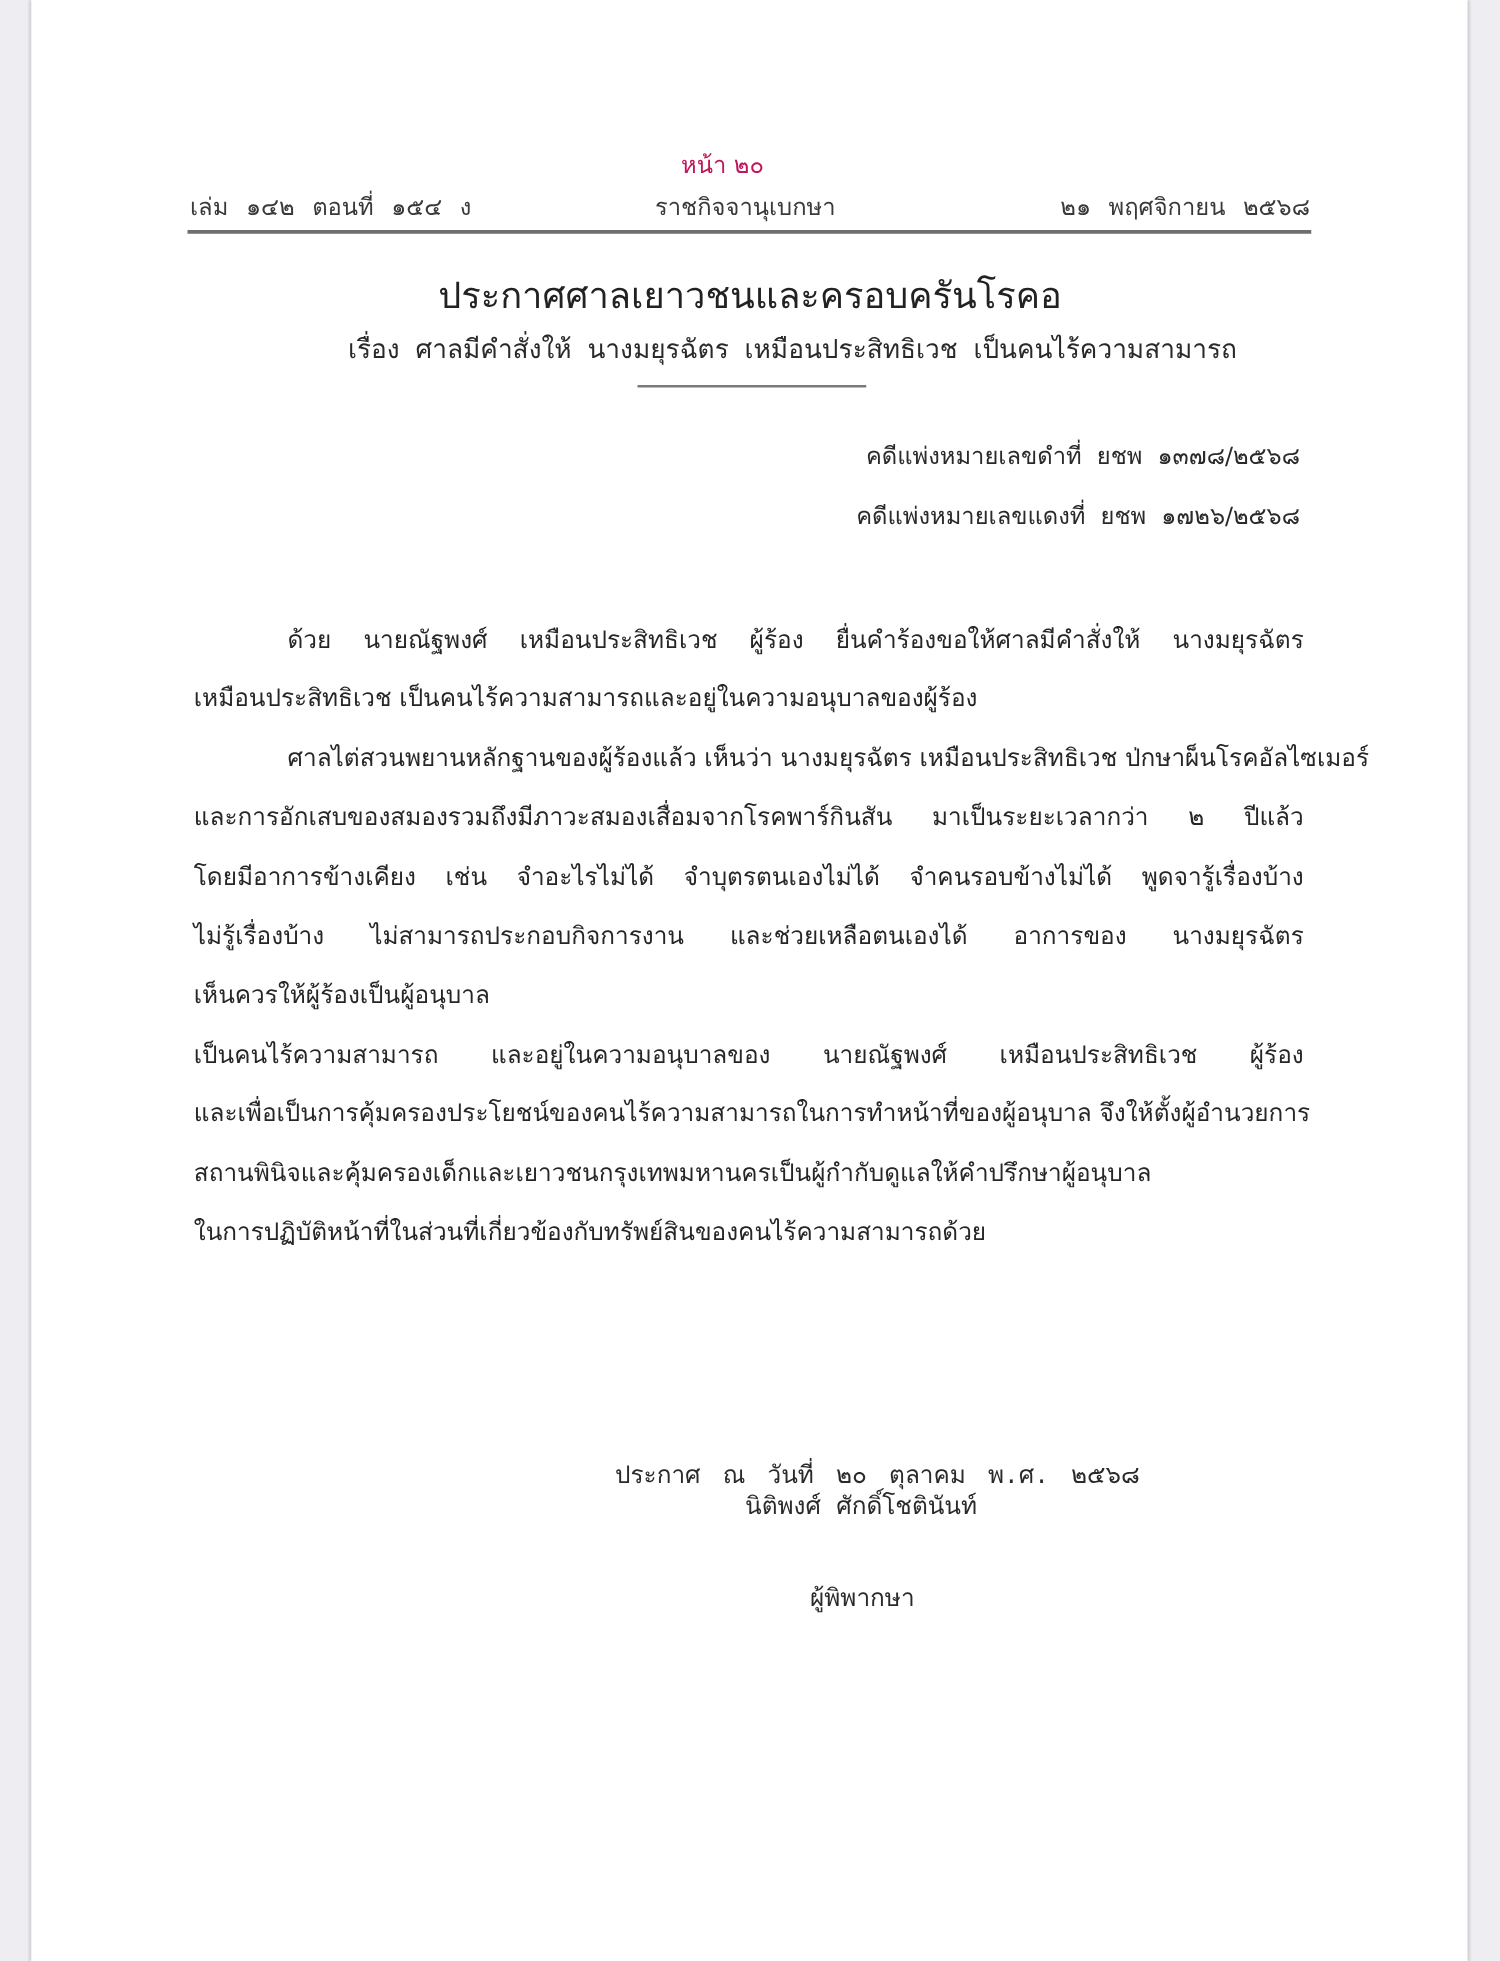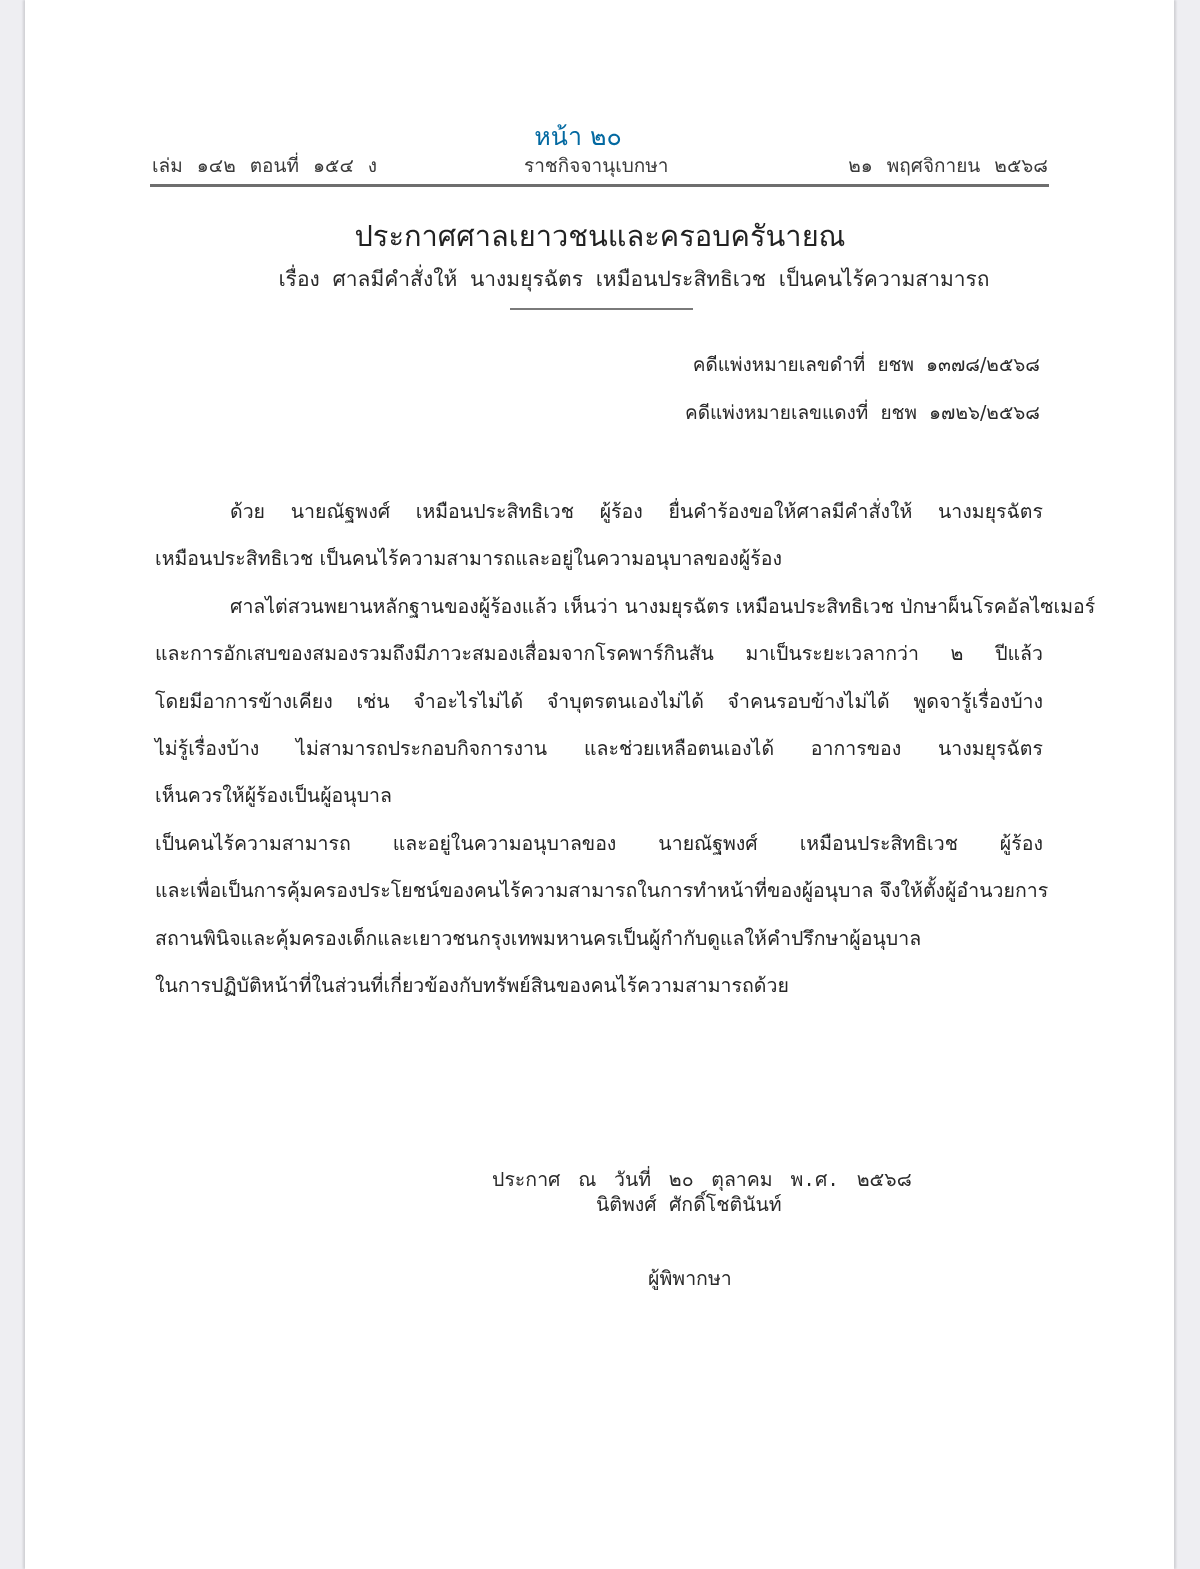--- a/index.html
+++ b/index.html
@@ -23,22 +23,22 @@
       height: 1569px;
       background: #ffffff;
       box-shadow: -2px 0 2px rgba(0,0,0,0.12), 2px 0 2px rgba(0,0,0,0.12);
     }
     .abs { position: absolute; white-space: nowrap; }
 
     
     .page-no {
       left: 0; width: 1156px; top: 116px;
       text-align: center;
-      font-size: 25px;
-      color: #0369a1;
+      font-size: 19px;
+      color: #be185d;
     }
     .hdr {
       top: 150px;
       font-size: 19px;
       color: #3a3a3a;
     }
     .hdr-left { left: 152px; word-spacing: 8px; }
     .hdr-center { left: 524px; }
     .hdr-right { right: 152px; word-spacing: 8px; }
     .rule-top {
@@ -124,21 +124,21 @@
 <body>
 
 <div class="page"></div>
 
 <div class="abs page-no">หน้า ๒๐</div>
 <div class="abs hdr hdr-left">เล่ม ๑๔๒ ตอนที่ ๑๕๔ ง</div>
 <div class="abs hdr hdr-center">ราชกิจจานุเบกษา</div>
 <div class="abs hdr hdr-right">๒๑ พฤศจิกายน ๒๕๖๘</div>
 <div class="rule-top"></div>
 
-<div class="abs title">ประกาศศาลเยาวชนและครอบครันายณ</div>
+<div class="abs title">ประกาศศาลเยาวชนและครอบครันโรคอ</div>
 <div class="abs subject">เรื่อง ศาลมีคำสั่งให้ นางมยุรฉัตร เหมือนประสิทธิเวช เป็นคนไร้ความสามารถ</div>
 <div class="rule-short"></div>
 
 <div class="abs case case-black">คดีแพ่งหมายเลขดำที่ ยชพ ๑๓๗๘/๒๕๖๘</div>
 <div class="abs case case-red">คดีแพ่งหมายเลขแดงที่ ยชพ ๑๗๒๖/๒๕๖๘</div>
 
 <div class="body-text">
   <p class="para">
     <span class="ln first">ด้วย นายณัฐพงศ์ เหมือนประสิทธิเวช ผู้ร้อง ยื่นคำร้องขอให้ศาลมีคำสั่งให้ นางมยุรฉัตร</span>
     <span class="ln last">เหมือนประสิทธิเวช เป็นคนไร้ความสามารถและอยู่ในความอนุบาลของผู้ร้อง</span>

